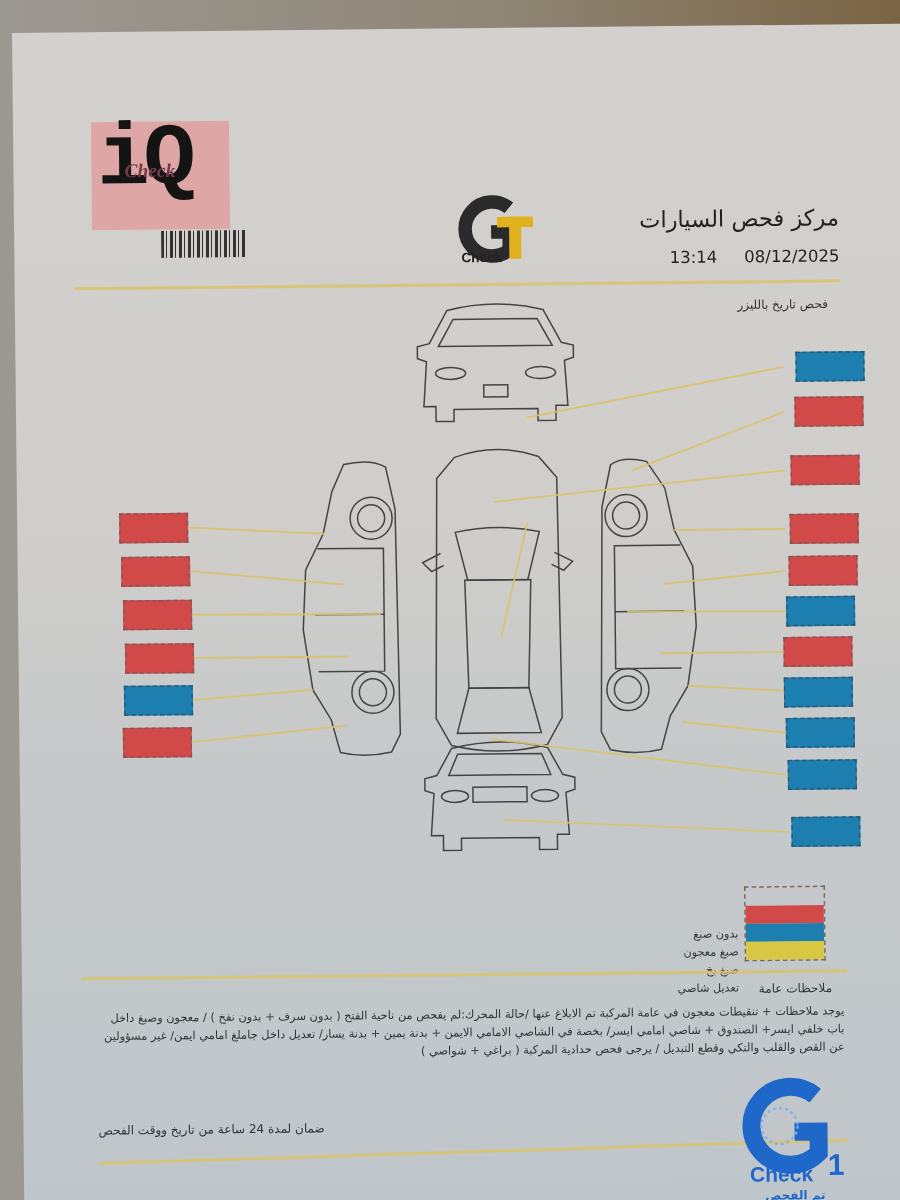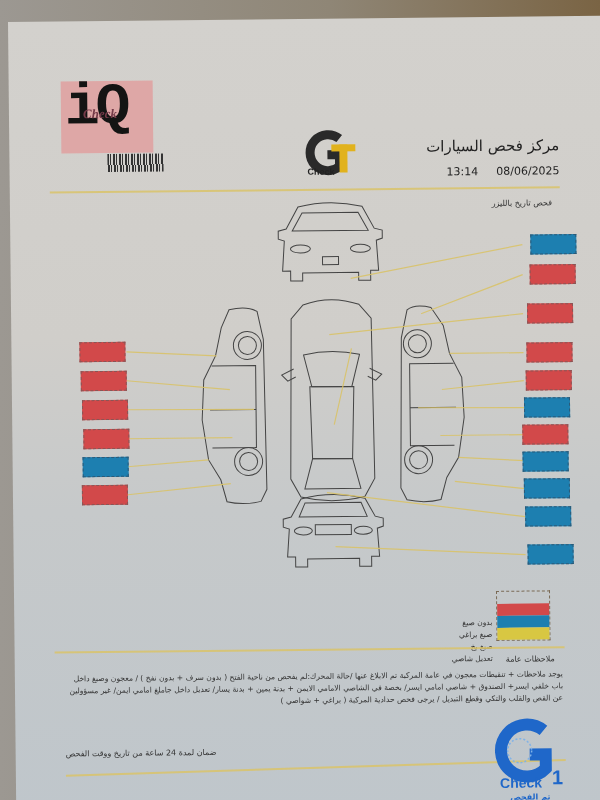--- a/index.html
+++ b/index.html
@@ -74,21 +74,21 @@
     <svg width="56" height="52" viewBox="0 0 56 52">
       <path d="M38 10 A18 18 0 1 0 38 38 L38 26 L26 26" fill="none" stroke="#2a2a2a" stroke-width="9"></path>
       <rect x="30" y="16" width="24" height="7" fill="#e1b21d"></rect>
       <rect x="38" y="16" width="8" height="28" fill="#e1b21d"></rect>
     </svg>
     <span class="abs" style="left:6px; top:38px; font-size:9px; font-weight:bold; color:#222; font-family:'Liberation Sans',sans-serif;">Check</span>
   </div>
 
   <div class="abs title">مركز فحص السيارات</div>
   <div class="abs datetime">
-    <span>13:14</span><span>08/06/2025</span>
+    <span>13:14</span><span>08/12/2025</span>
   </div>
   <div class="abs hr" style="left:40px; top:170px; width:510px;"></div>
   <div class="abs subtitle">فحص تاريخ بالليزر</div>
 
   <svg class="diagram" width="600" height="620">
     <g fill="none" stroke="#444" stroke-width="1">
 
       <g>
         <path d="M288 188 Q320 180 352 188 L364 210 L372 212 L372 220 L366 222 L368 252 L360 252 L360 262 L348 262 L348 254 L292 254 L292 262 L280 262 L280 252 L272 252 L274 222 L268 220 L268 212 L276 210 Z"></path>
         <path d="M292 194 L348 194 L358 212 L282 212 Z"></path>
@@ -177,21 +177,21 @@
   <div class="box blue" style="left:514px; top:528px;"></div>
 
   <div class="abs legend">
     <div style="background:transparent;"></div>
     <div style="background:#d2494a;"></div>
     <div style="background:#1d7fb0;"></div>
     <div style="background:#d8c742;"></div>
   </div>
   <div class="abs legend-labels">
     <div>بدون صبغ</div>
-    <div>صبغ براغي</div>
+    <div>صبغ معجون</div>
     <div>صبغ بخ</div>
     <div>تعديل شاصي</div>
   </div>
 
   <div class="abs hr" style="left:40px; top:630px; width:510px;"></div>
 
   <div class="abs notes-title">ملاحظات عامة</div>
   <div class="abs notes-body">يوجد ملاحظات + تنقيطات معجون في عامة المركبة تم الابلاغ عنها /حالة المحرك:لم يفحص من ناحية الفتح ( بدون سرف + بدون نفخ ) / معجون وصبغ داخل باب خلفي ايسر+ الصندوق + شاصي امامي ايسر/ بخصة في الشاصي الامامي الايمن + بدنة يمين + بدنة يسار/ تعديل داخل جاملغ امامي ايمن/ غير مسؤولين عن القص والقلب والتكي وقطع التبديل / يرجى فحص حدادية المركبة ( براغي + شواصي )</div>
 
   <div class="abs guarantee">ضمان لمدة 24 ساعة من تاريخ ووقت الفحص</div>

